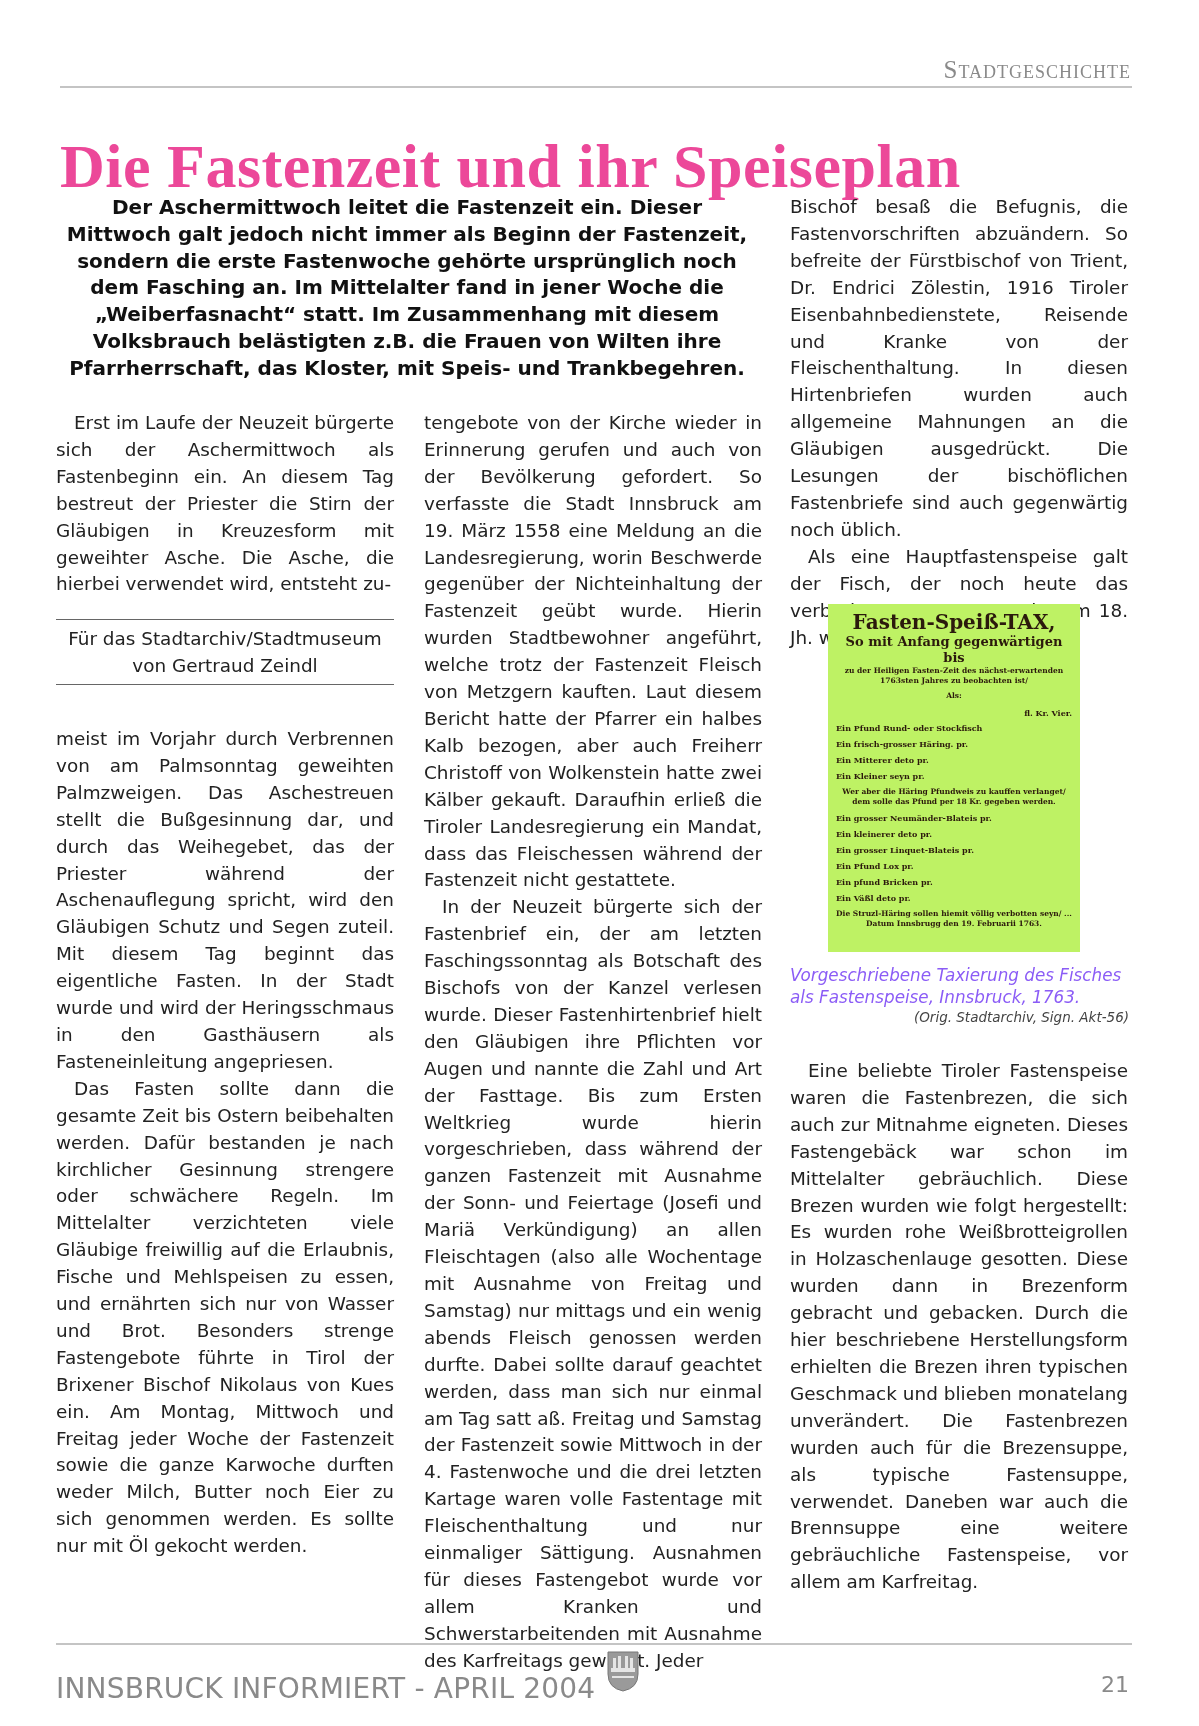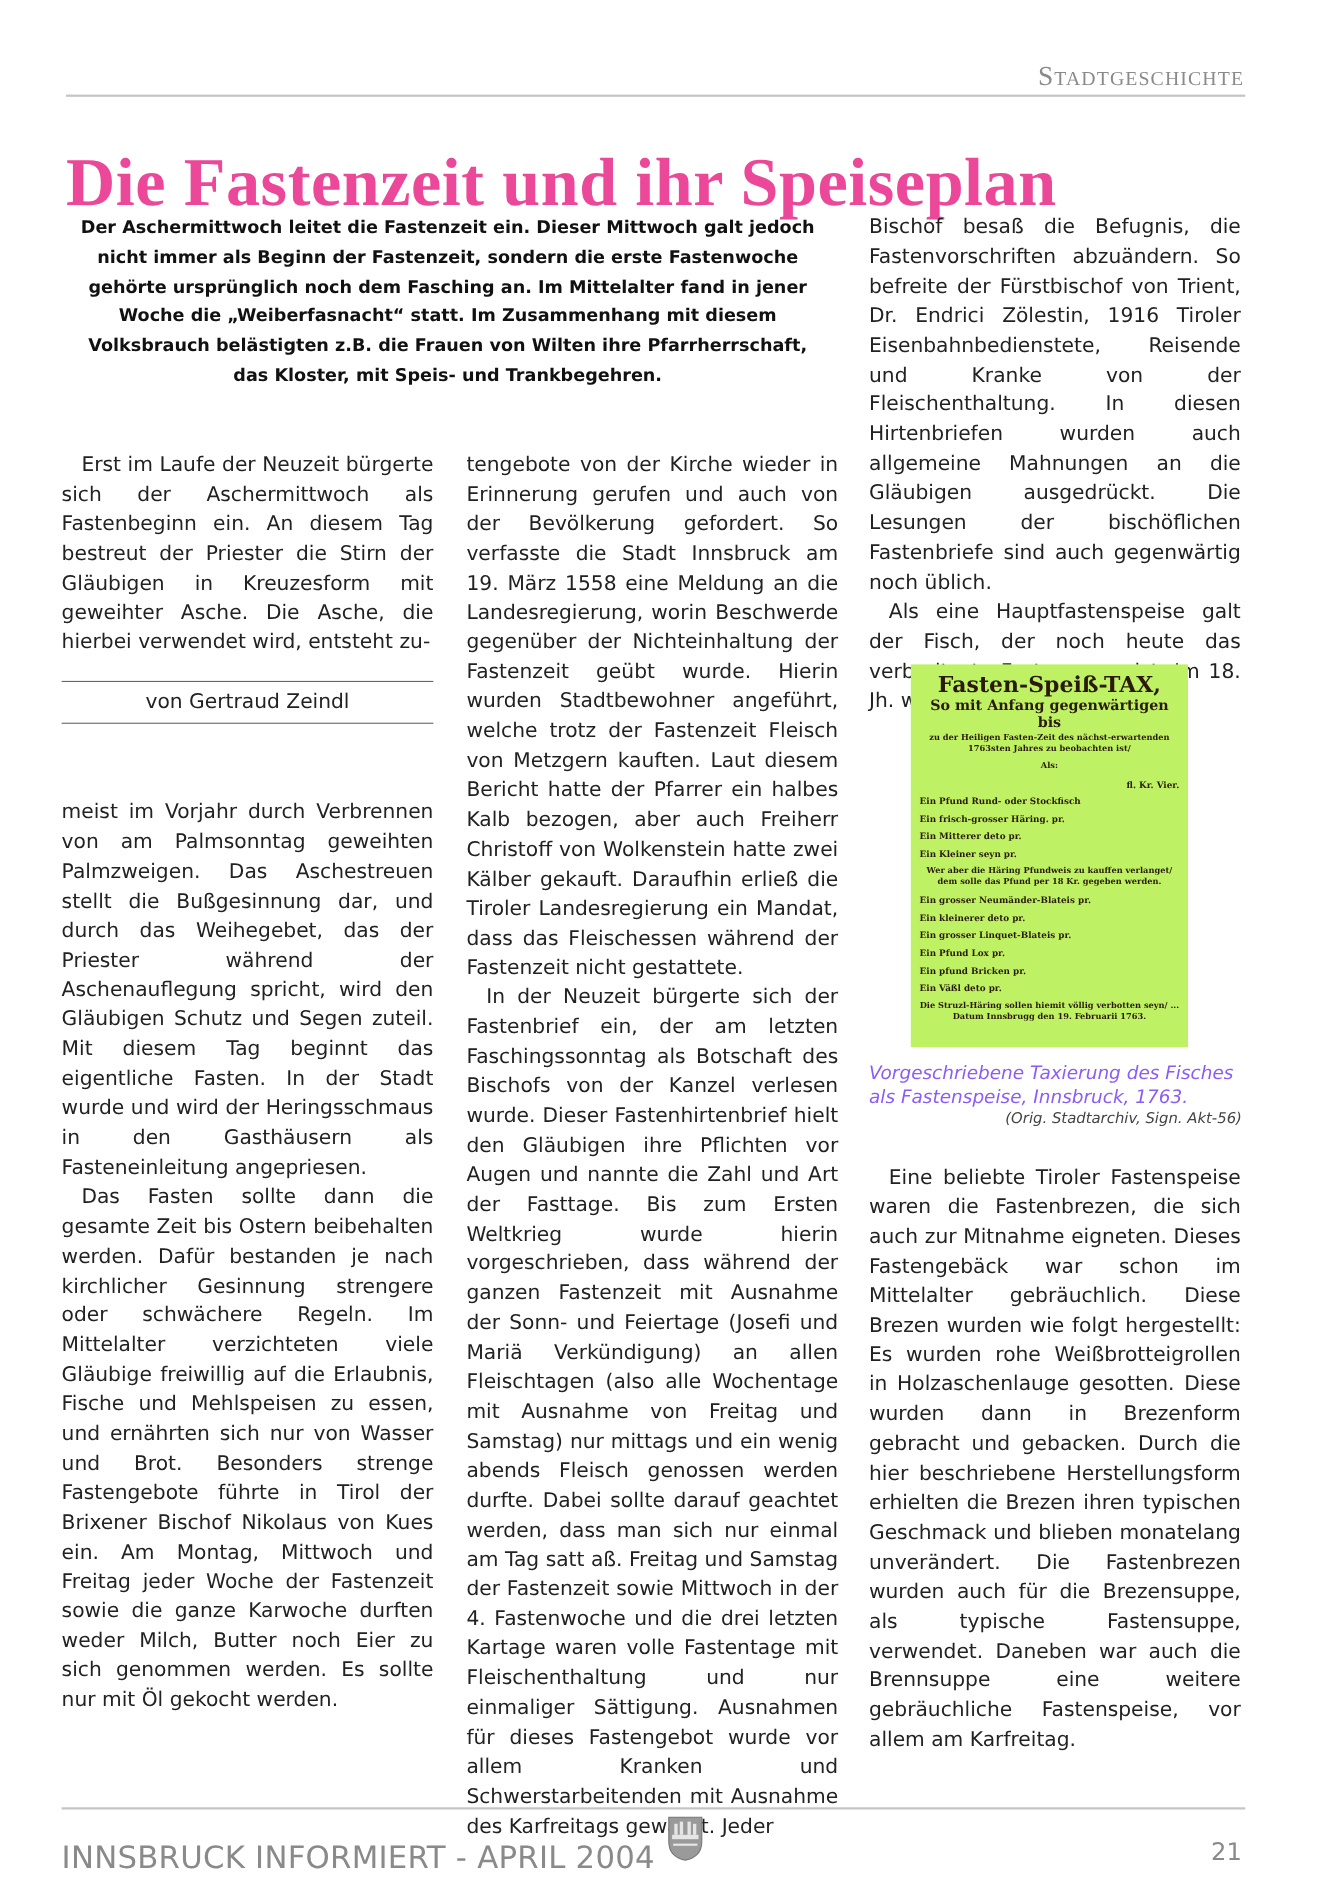--- a/index.html
+++ b/index.html
@@ -4,21 +4,21 @@
 <style>
   html, body { margin:0; padding:0; background:#ffffff; }
   body { width:1199px; height:1726px; position:relative; overflow:hidden;
          font-family:"DejaVu Sans", "Liberation Sans", sans-serif; color:#1a1a1a; }
   .section-label { position:absolute; right:68px; top:56px; font-family:"Liberation Serif", serif;
                    font-size:25px; color:#8a8a8a; letter-spacing:1px; font-variant:small-caps; }
   .rule { position:absolute; height:2px; background:#c4c4c4; }
   .title { position:absolute; left:60px; top:134px; width:1072px; font-family:"Liberation Serif", serif;
            font-weight:bold; font-size:62px; color:#ec4899; letter-spacing:0.5px; line-height:1.05; white-space:nowrap; }
   .lead { position:absolute; left:62px; top:194px; width:690px; text-align:center; font-weight:bold;
-          font-size:16px; line-height:26.8px; color:#111; }
+          font-size:20px; line-height:26.8px; color:#111; }
   .col { position:absolute; font-size:18.4px; line-height:26.9px; text-align:justify; color:#222; }
   .col p { margin:0; }
   .col p.ind { text-indent:18px; }
   .col1 { left:56px; width:338px; }
   .col2 { left:424px; width:338px; top:410px; }
   .col3a { left:790px; width:338px; top:194px; }
   .col3b { left:790px; width:338px; top:1058px; }
   .byline { position:absolute; left:56px; width:338px; top:619px; border-top:1.5px solid #666; border-bottom:1.5px solid #666;
             text-align:center; font-size:18.4px; line-height:26.8px; padding:6px 0 4px 0; color:#222; }
   .fig { position:absolute; left:828px; top:604px; width:252px; height:348px; background:#bef264; }
@@ -42,20 +42,21 @@
 
 <h1 class="title" style="margin:0;">Die Fastenzeit und ihr Speiseplan</h1>
 
 <div class="lead">Der Aschermittwoch leitet die Fastenzeit ein. Dieser Mittwoch galt jedoch nicht immer als Beginn der Fastenzeit, sondern die erste Fastenwoche gehörte ursprünglich noch dem Fasching an. Im Mittelalter fand in jener Woche die „Weiberfasnacht“ statt. Im Zusammenhang mit diesem Volksbrauch belästigten z.B. die Frauen von Wilten ihre Pfarrherrschaft, das Kloster, mit Speis- und Trankbegehren.</div>
 
 <div class="col col1" style="top:410px;">
   <p class="ind">Erst im Laufe der Neuzeit bürgerte sich der Aschermittwoch als Fastenbeginn ein. An diesem Tag bestreut der Priester die Stirn der Gläubigen in Kreuzesform mit geweihter Asche. Die Asche, die hierbei verwendet wird, entsteht zu-</p>
 </div>
 
 <div class="byline">
+  <div>Für das Stadtarchiv/Stadtmuseum</div>
   <div>von Gertraud Zeindl</div>
 </div>
 
 <div class="col col1" style="top:708px;margin-top:18px;">
   <p>meist im Vorjahr durch Verbrennen von am Palmsonntag geweihten Palmzweigen. Das Aschestreuen stellt die Bußgesinnung dar, und durch das Weihegebet, das der Priester während der Aschenauflegung spricht, wird den Gläubigen Schutz und Segen zuteil. Mit diesem Tag beginnt das eigentliche Fasten. In der Stadt wurde und wird der Heringsschmaus in den Gasthäusern als Fasteneinleitung angepriesen.</p>
   <p class="ind">Das Fasten sollte dann die gesamte Zeit bis Ostern beibehalten werden. Dafür bestanden je nach kirchlicher Gesinnung strengere oder schwächere Regeln. Im Mittelalter verzichteten viele Gläubige freiwillig auf die Erlaubnis, Fische und Mehlspeisen zu essen, und ernährten sich nur von Wasser und Brot. Besonders strenge Fastengebote führte in Tirol der Brixener Bischof Nikolaus von Kues ein. Am Montag, Mittwoch und Freitag jeder Woche der Fastenzeit sowie die ganze Karwoche durften weder Milch, Butter noch Eier zu sich genommen werden. Es sollte nur mit Öl gekocht werden.</p>
 </div>
 
 <div class="col col2">
   <p>tengebote von der Kirche wieder in Erinnerung gerufen und auch von der Bevölkerung gefordert. So verfasste die Stadt Innsbruck am 19. März 1558 eine Meldung an die Landesregierung, worin Beschwerde gegenüber der Nichteinhaltung der Fastenzeit geübt wurde. Hierin wurden Stadtbewohner angeführt, welche trotz der Fastenzeit Fleisch von Metzgern kauften. Laut diesem Bericht hatte der Pfarrer ein halbes Kalb bezogen, aber auch Freiherr Christoff von Wolkenstein hatte zwei Kälber gekauft. Daraufhin erließ die Tiroler Landesregierung ein Mandat, dass das Fleischessen während der Fastenzeit nicht gestattete.</p>

